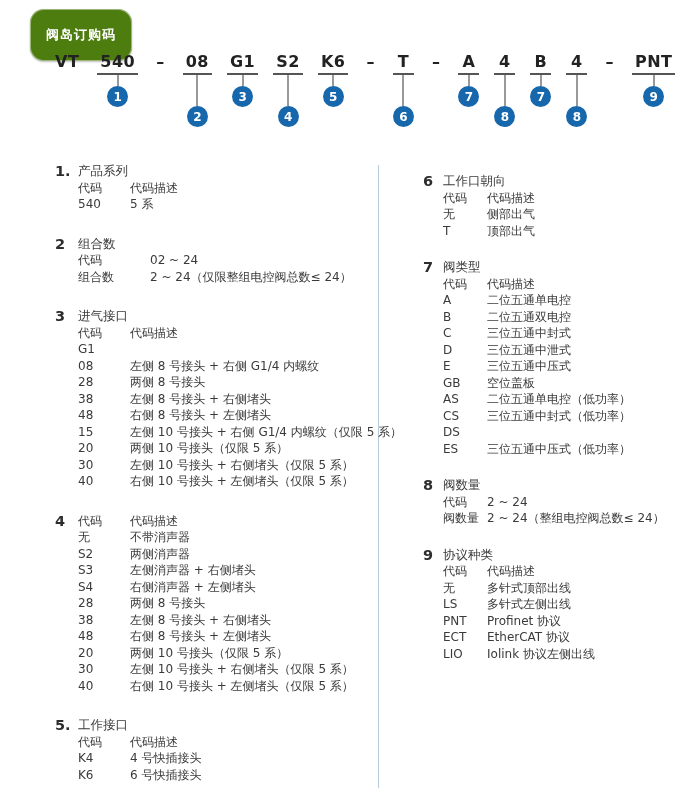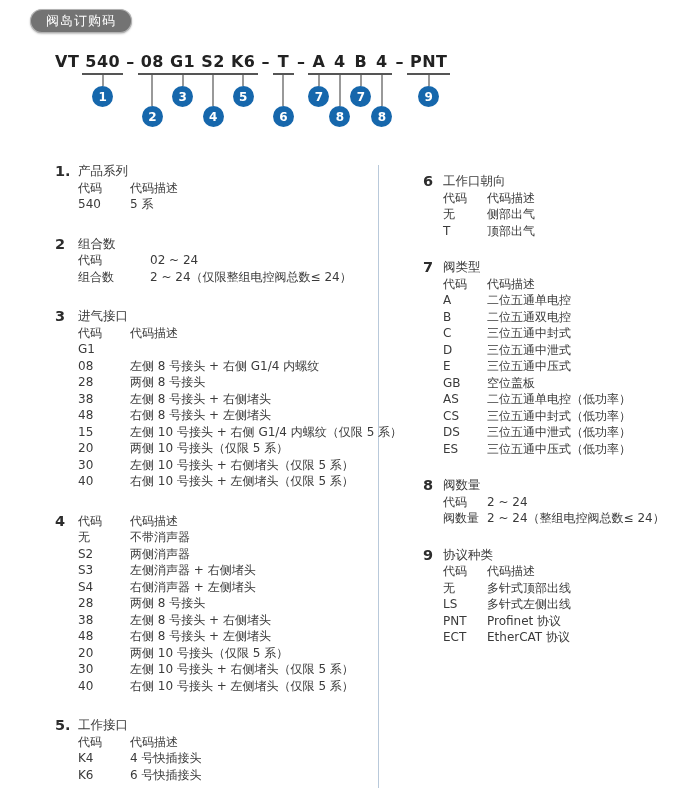--- a/index.html
+++ b/index.html
@@ -4,30 +4,30 @@
 <style>
   html,body{margin:0;padding:0;}
   body{
     width:693px;height:805px;position:relative;overflow:hidden;
     background:#ffffff;color:#3a3a3a;
     font-family:"DejaVu Sans","Liberation Sans",sans-serif;
   }
   
   .badge{
     position:absolute;left:30px;top:9px;
-    background:#737373;color:#ffffff;
-    font-size:13px;font-weight:normal;line-height:16px;
-    padding:4px 16px;border-radius:14px;
+    background:#4d7c0f;color:#ffffff;
+    font-size:13px;font-weight:bold;line-height:16px;
+    padding:18px 16px;border-radius:14px;
     box-shadow:inset 0 0 0 1px rgba(255,255,255,.45), 0 1px 2px rgba(0,0,0,.25);
     letter-spacing:1px;white-space:nowrap;
   }
   
   .diagram{
     position:absolute;left:52px;top:52px;
-    display:flex;align-items:flex-start;
+    display:flex;align-items:flex-start;gap:15px;
   }
   .seg{display:flex;flex-direction:column;align-items:center;}
   .seg-label{
     font-size:16px;font-weight:bold;line-height:20px;color:#222222;
     padding:0 3px;letter-spacing:.5px;white-space:nowrap;
   }
   .seg-underline{align-self:stretch;height:2px;background:#555555;margin-top:1px;}
   .seg-conn{width:2px;background:#999999;}
   .seg-conn.high{height:11px;}
   .seg-conn.low{height:31px;}
@@ -431,21 +431,20 @@
             </div>
 
 
             <div class="row">
               <span class="cell-code">CS</span>
               <span class="cell-desc">三位五通中封式（低功率）</span>
             </div>
 
             <div class="row">
               <span class="cell-code">DS</span>
-              <span class="cell-desc">三位五通中泄式（低功率）</span>
             </div>
 
             <div class="row">
               <span class="cell-code">ES</span>
               <span class="cell-desc">三位五通中压式（低功率）</span>
             </div>
           </div>
       </div>
     </section>
 
@@ -493,16 +492,20 @@
               <span class="cell-code">PNT</span>
               <span class="cell-desc">Profinet 协议</span>
             </div>
 
             <div class="row">
               <span class="cell-code">ECT</span>
               <span class="cell-desc">EtherCAT 协议</span>
             </div>
 
 
+            <div class="row">
+              <span class="cell-code">LIO</span>
+              <span class="cell-desc">Iolink 协议左侧出线</span>
+            </div>
           </div>
       </div>
     </section>
   </div>
 
 </body></html>

